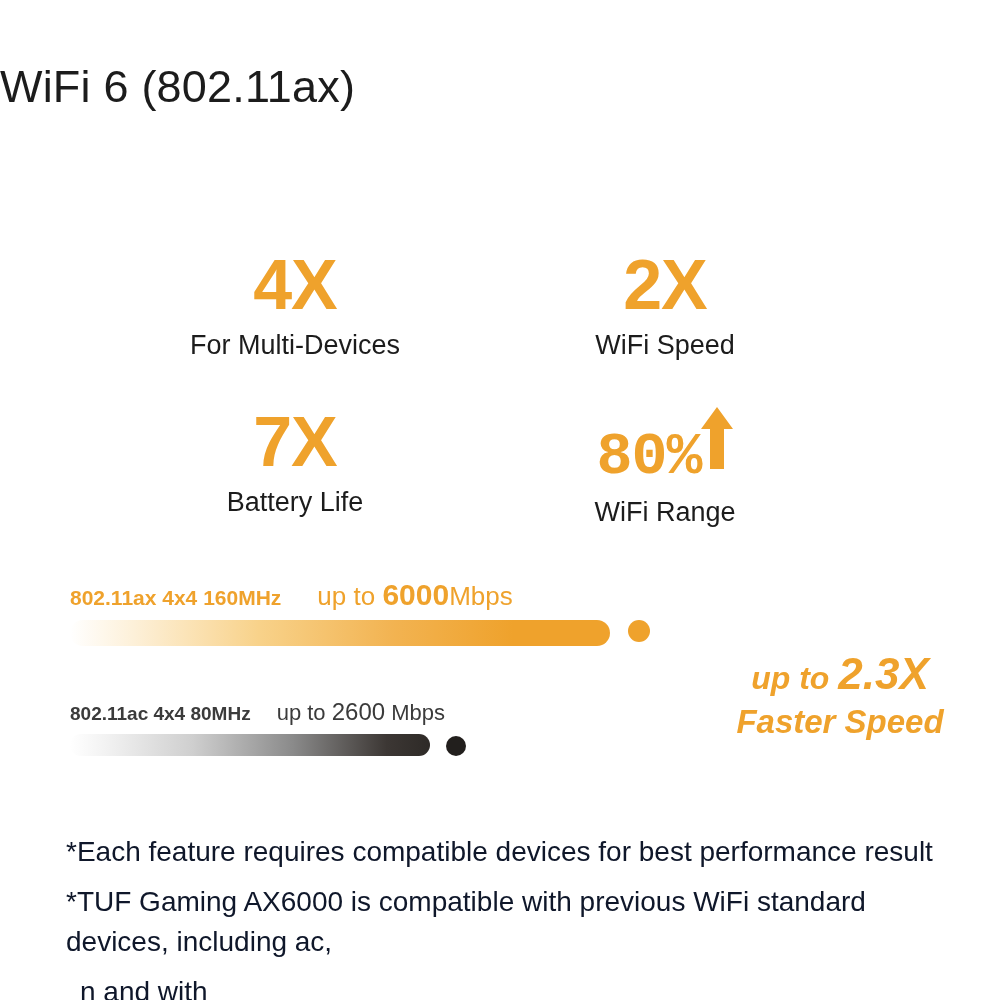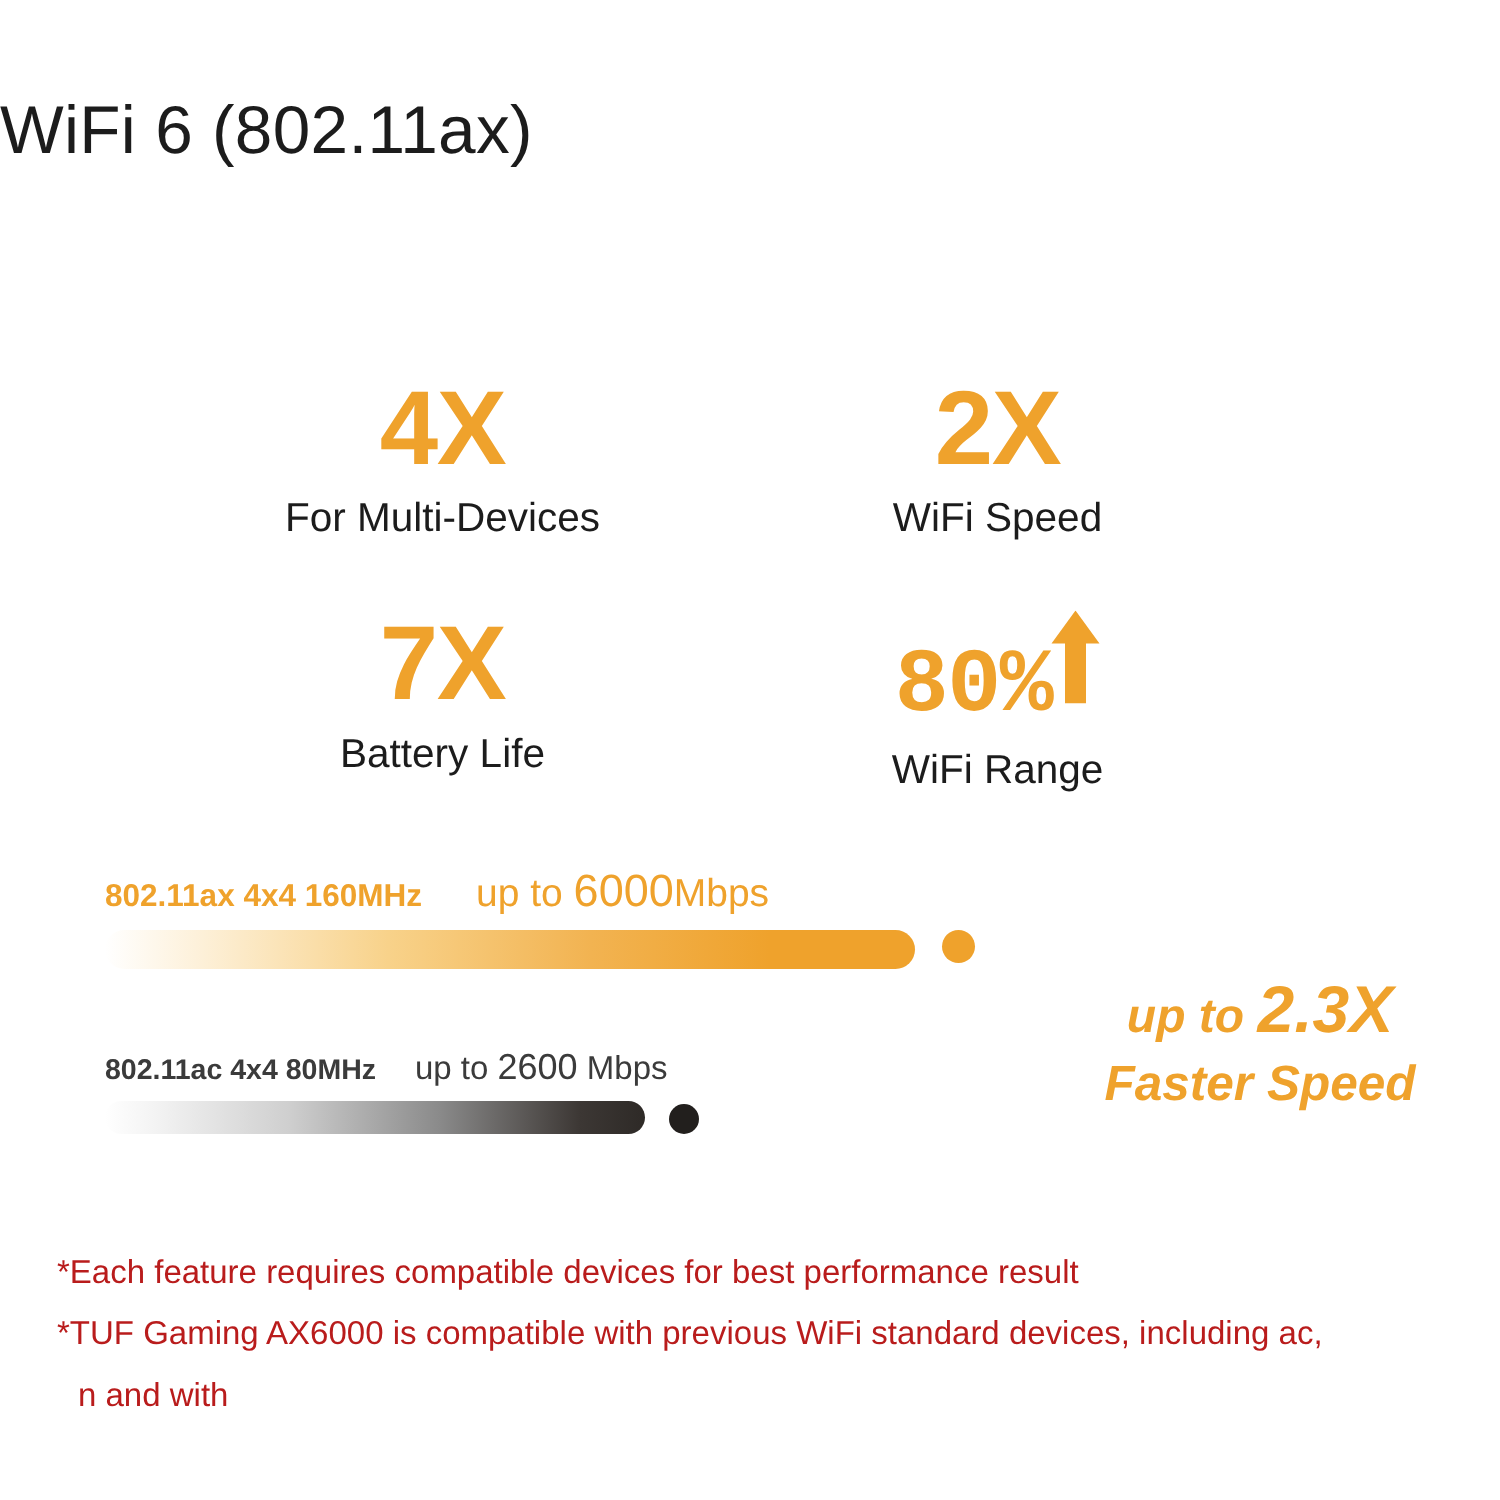--- a/index.html
+++ b/index.html
@@ -106,21 +106,21 @@
     letter-spacing: 0px;
   }
   .bar-speed {
     font-size: 26px;
     font-weight: 400;
     color: #efa22c;
     margin-left: 36px;
   }
   .bar-speed .num {
     font-size: 30px;
-    font-weight: 400;
+    font-weight: 700;
   }
   .bar-track-ax {
     margin-top: 8px;
     height: 26px;
     width: 540px;
     border-radius: 13px;
     background: linear-gradient(to right, #ffffff 0%, #fdf0d8 12%, #f8d28a 35%, #f2b351 60%, #efa22c 82%, #efa22c 100%);
   }
   .dot {
     position: absolute;
@@ -192,23 +192,24 @@
   }
 
   
   .notes {
     position: absolute;
     top: 832px;
     left: 38px;
     width: 920px;
   }
   .note {
-    font-size: 22px;
-    color: #b91c1c;
+    font-size: 28px;
+    color: #0f172a;
     line-height: 1.45;
+    margin-left: 28px;
   }
   .note + .note { margin-top: 9px; }
   .note-indent { padding-left: 14px; }
 </style>
 </head>
 <body>
 
 <div class="page">
 
   <div class="header">

